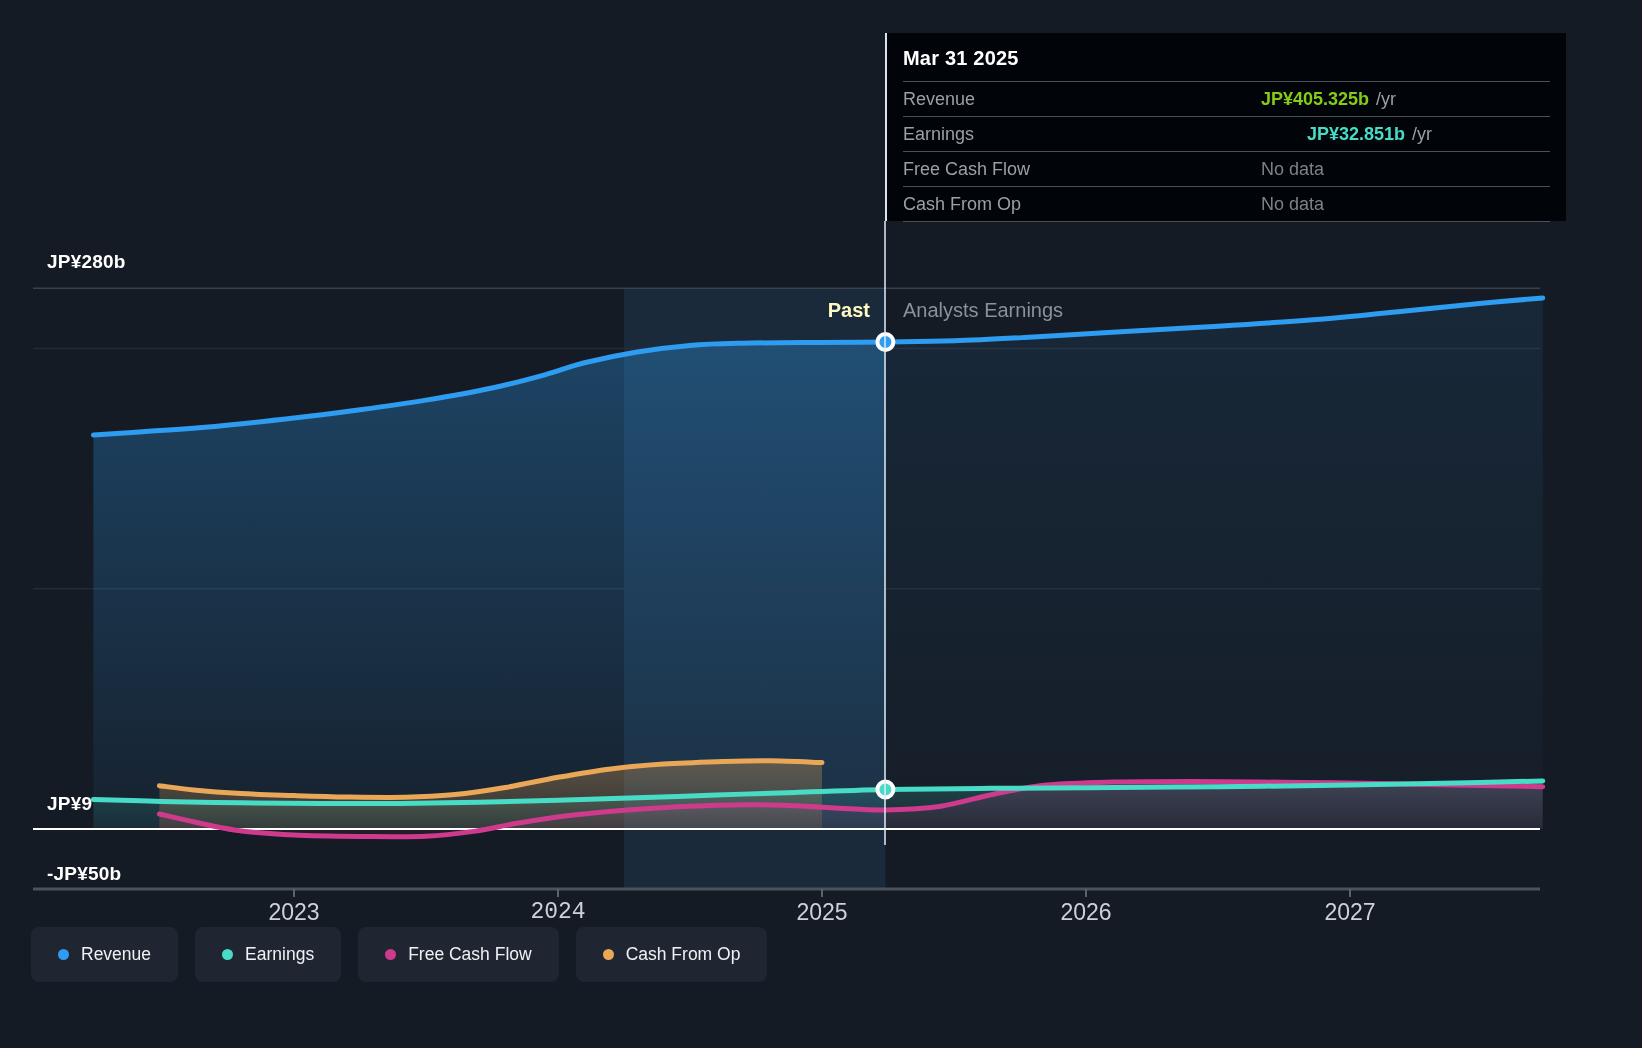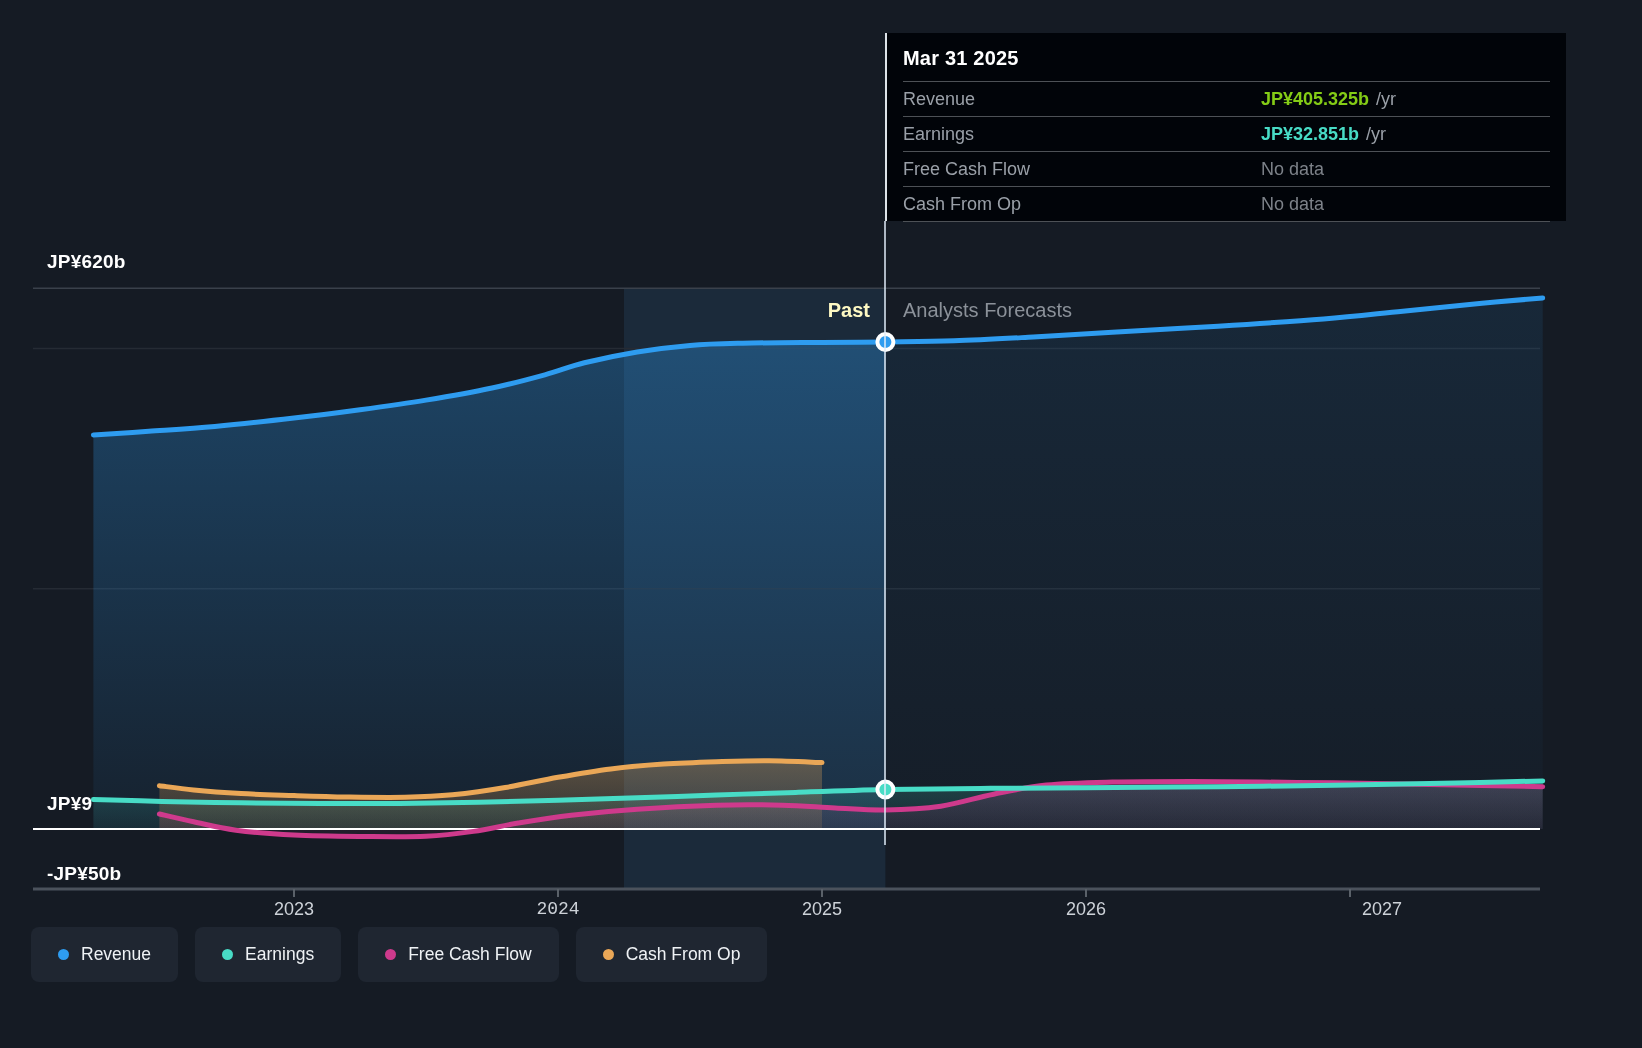--- a/index.html
+++ b/index.html
@@ -15,21 +15,21 @@
   .ylab{
     position:absolute;left:47px;z-index:5;
     color:#ffffff;font-size:19px;font-weight:600;letter-spacing:.2px;
   }
   .ylab-450{top:251px;}
   .ylab-0{top:793px;}
   .ylab-neg50{top:863px;}
 
   .xlab{
     position:absolute;top:899px;width:80px;text-align:center;z-index:5;
-    color:#CDD2D8;font-size:18px;font-weight:400;
+    color:#CDD2D8;font-size:23px;font-weight:400;
   }
 
   .past-label{
     position:absolute;right:772px;top:299px;z-index:6;
     color:#fef9c3;font-size:20px;font-weight:600;
   }
   .forecast-label{
     position:absolute;left:903px;top:299px;z-index:6;
     color:#8B9199;font-size:20px;font-weight:400;
   }
@@ -114,45 +114,45 @@
       <line x1="1086" y1="889" x2="1086" y2="897" stroke="#5A6169" stroke-width="2"></line>
       <line x1="1350" y1="889" x2="1350" y2="897" stroke="#5A6169" stroke-width="2"></line>
       <path d="M159.4,785.7C165.1,786.4,180.0,788.6,193.7,790.0C207.3,791.3,224.5,792.6,241.2,793.6C257.9,794.5,276.4,795.0,294.0,795.6C311.6,796.2,328.3,796.8,346.8,797.0C365.3,797.3,387.3,797.7,404.9,797.3C422.5,796.9,435.7,796.4,452.4,794.8C469.1,793.1,487.6,790.5,505.2,787.5C522.8,784.6,540.4,780.4,558.0,777.3C575.6,774.2,593.2,771.1,610.8,768.9C628.4,766.7,646.0,765.3,663.6,764.1C681.2,762.9,698.8,762.3,716.4,761.7C734.0,761.2,751.6,760.6,769.2,760.8C786.8,760.9,813.2,762.3,822.0,762.6" fill="none" stroke="#EAA757" stroke-width="5" stroke-linecap="round" stroke-linejoin="round"></path>
       <path d="M159.4,814.0C165.1,815.3,180.9,819.1,193.7,821.8C206.4,824.5,219.2,828.0,235.9,830.2C252.6,832.4,273.3,834.0,294.0,835.0C314.7,836.0,338.0,836.2,360.0,836.4C382.0,836.6,407.1,837.1,426.0,836.2C444.9,835.4,458.1,833.6,473.5,831.4C488.9,829.2,502.1,825.7,518.4,823.0C534.7,820.3,551.4,817.5,571.2,815.2C591.0,812.9,613.0,810.8,637.2,809.2C661.4,807.5,692.2,805.9,716.4,805.2C740.6,804.5,762.6,804.7,782.4,805.2C802.2,805.7,818.0,807.2,835.2,808.0C852.4,808.8,867.8,810.3,885.4,810.0C903.0,809.7,922.8,808.8,940.8,806.2C958.8,803.5,976.0,797.7,993.6,794.2C1011.2,790.7,1026.6,787.1,1046.4,785.1C1066.2,783.1,1088.2,782.7,1112.4,782.1C1136.6,781.5,1160.8,781.5,1191.6,781.5C1222.4,781.6,1262.0,782.0,1297.2,782.4C1332.4,782.8,1372.0,783.4,1402.8,783.9C1433.6,784.4,1458.7,784.9,1482.0,785.4C1505.3,785.8,1532.6,786.5,1542.7,786.7" fill="none" stroke="#CE3A8C" stroke-width="5" stroke-linecap="round" stroke-linejoin="round"></path>
       <path d="M93.4,799.6C104.8,799.9,137.4,800.8,162.0,801.4C186.6,801.9,214.8,802.5,241.2,802.8C267.6,803.1,294.0,803.3,320.4,803.4C346.8,803.5,373.2,803.6,399.6,803.4C426.0,803.2,452.4,802.7,478.8,802.2C505.2,801.7,531.6,800.9,558.0,800.2C584.4,799.4,610.8,798.6,637.2,797.8C663.6,796.9,690.0,795.9,716.4,795.0C742.8,794.1,767.4,793.3,795.6,792.4C823.8,791.4,854.6,790.2,885.4,789.5C916.2,788.9,947.0,788.7,980.4,788.4C1013.8,788.1,1046.4,787.9,1086.0,787.7C1125.6,787.4,1174.0,787.1,1218.0,786.7C1262.0,786.3,1310.4,785.7,1350.0,785.1C1389.6,784.5,1423.5,783.8,1455.6,783.1C1487.7,782.4,1528.2,781.3,1542.7,780.9" fill="none" stroke="#48DCC6" stroke-width="5" stroke-linecap="round" stroke-linejoin="round"></path>
       <path d="M93.4,434.9C102.6,434.3,128.6,432.7,148.8,431.3C169.0,429.9,190.6,428.7,214.8,426.5C239.0,424.3,269.8,420.9,294.0,418.1C318.2,415.3,338.0,412.7,360.0,409.7C382.0,406.7,404.0,403.7,426.0,400.1C448.0,396.5,472.2,392.3,492.0,388.0C511.8,383.8,529.4,379.0,544.8,374.8C560.2,370.6,569.0,366.6,584.4,362.8C599.8,359.0,619.6,354.9,637.2,352.0C654.8,349.1,672.4,346.9,690.0,345.4C707.6,343.9,720.8,343.7,742.8,343.2C764.8,342.7,798.2,342.6,822.0,342.4C845.8,342.2,863.4,342.3,885.4,342.0C907.4,341.7,929.4,341.7,954.0,340.8C978.6,340.0,1006.8,338.4,1033.2,337.0C1059.6,335.5,1081.6,334.0,1112.4,332.2C1143.2,330.4,1182.8,328.4,1218.0,326.2C1253.2,324.0,1292.8,321.5,1323.6,319.0C1354.4,316.5,1376.4,313.8,1402.8,311.2C1429.2,308.6,1458.7,305.5,1482.0,303.3C1505.3,301.1,1532.6,298.8,1542.7,297.9" fill="none" stroke="#2E9CF0" stroke-width="5" stroke-linecap="round" stroke-linejoin="round"></path>
       <circle cx="885.4" cy="342.0" r="8" fill="#2E9CF0" stroke="#FFFFFF" stroke-width="4"></circle>
       <circle cx="885.4" cy="789.5" r="8" fill="#48DCC6" stroke="#FFFFFF" stroke-width="4"></circle>
     </svg>
 
-  <div class="ylab ylab-450">JP¥620b</div>
+  <div class="ylab ylab-450">JP¥280b</div>
   <div class="ylab ylab-0">JP¥9</div>
   <div class="ylab ylab-neg50">-JP¥50b</div>
 
   <div class="xlab" style="left: 254px;">2023</div>
   <div class="xlab" style="left: 518px; font-family: Liberation Mono, monospace;">2024</div>
   <div class="xlab" style="left: 782px;">2025</div>
   <div class="xlab" style="left: 1046px;">2026</div>
-  <div class="xlab" style="left: 1342px;">2027</div>
+  <div class="xlab" style="left: 1310px;">2027</div>
 
   <div class="past-label">Past</div>
-  <div class="forecast-label">Analysts Forecasts</div>
+  <div class="forecast-label">Analysts Earnings</div>
 
   <div class="crosshair"></div>
 
   <div class="tooltip">
     <div class="t-title">Mar 31 2025</div>
     <div class="t-row">
       <span class="t-label">Revenue</span>
       <span class="t-val" style="color: #84cc16;">JP¥405.325b</span>
       <span class="t-suffix">/yr</span>
     </div>
     <div class="t-row">
       <span class="t-label">Earnings</span>
-      <span class="t-val" style="color: rgb(72, 220, 198);">JP¥32.851b</span>
+      <span class="t-val" style="color: rgb(72, 220, 198); margin-left: 46px;">JP¥32.851b</span>
       <span class="t-suffix">/yr</span>
     </div>
     <div class="t-row">
       <span class="t-label">Free Cash Flow</span>
       <span class="t-val" style="color: rgb(125, 130, 137); font-weight: 400;">No data</span>
       <span class="t-suffix"></span>
     </div>
     <div class="t-row">
       <span class="t-label">Cash From Op</span>
       <span class="t-val" style="color: rgb(125, 130, 137); font-weight: 400;">No data</span>

